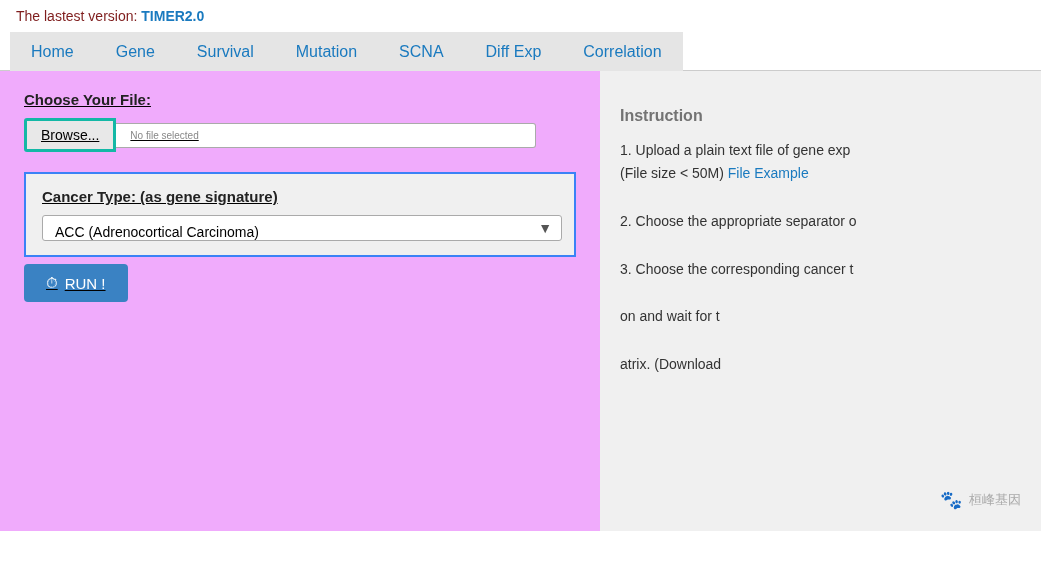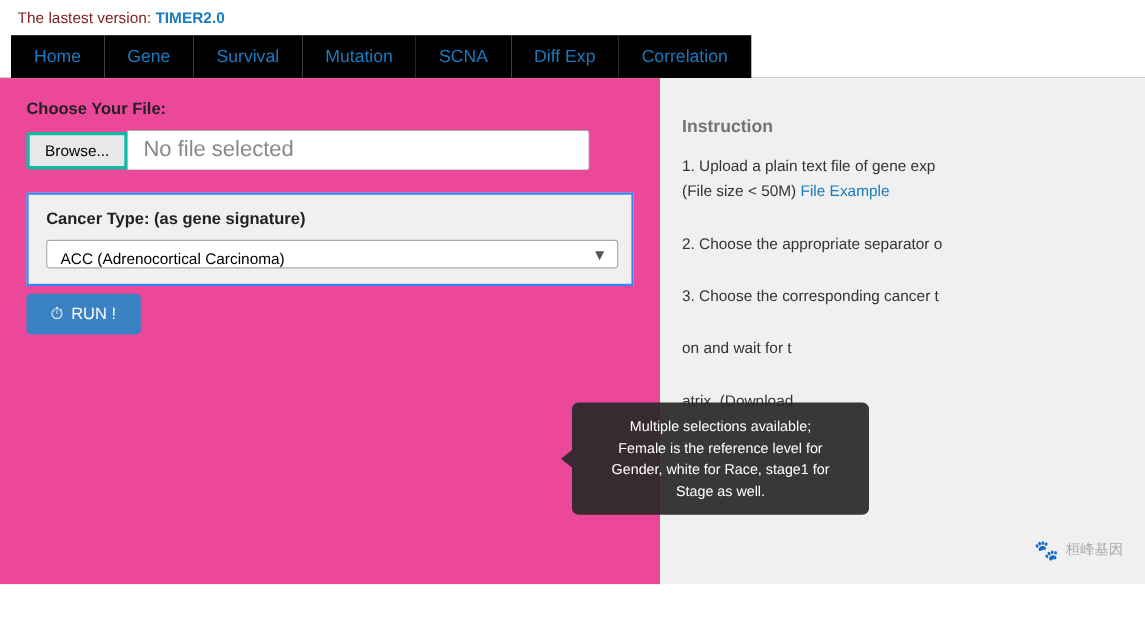--- a/index.html
+++ b/index.html
@@ -21,41 +21,42 @@
       background: #fff;
     }
     .nav-tab {
       padding: 10px 20px;
       cursor: pointer;
       color: #1a7abf;
       font-size: 16px;
       border: 1px solid transparent;
       border-bottom: none;
       margin-bottom: -1px;
-      background: #000000;
+      background: #e5e5e5;
     }
     .nav-tab.active {
       border-color: #ccc;
       border-bottom-color: #fff;
       color: #333;
       font-weight: normal;
       background: #fff;
     }
 
     .main-content {
       display: flex;
       padding: 0;
       background: #f0f0f0;
       min-height: 460px;
     }
 
     .left-panel {
       width: 600px;
       padding: 20px 24px;
-      background: #ec4899;
+      background: #f0abfc;
+      text-decoration: underline;
     }
 
     .right-panel {
       flex: 1;
       padding: 20px 20px;
       background: #f0f0f0;
       font-size: 14px;
       line-height: 1.6;
     }
 
@@ -82,21 +83,21 @@
       white-space: nowrap;
     }
 
     .file-name-display {
       border: 1px solid #aaa;
       border-left: none;
       padding: 6px 14px;
       width: 420px;
       background: #fff;
       color: #888;
-      font-size: 20px;
+      font-size: 10px;
       border-radius: 0 3px 3px 0;
     }
 
     .separator-section {
       margin-bottom: 18px;
     }
 
     .radio-group {
       display: flex;
       align-items: center;
@@ -282,23 +283,19 @@
       <p>2. Choose the appropriate separator o</p>
       <br>
       <p>3. Choose the corresponding cancer t</p>
       <br>
       <p>on and wait for t</p>
       <br>
       <p>atrix. (Download</p>
     </div>
   </div>
 
-  <div class="tooltip-popup" style="position:absolute; left:520px; top:295px;">
-    <div class="tooltip-arrow"></div>
-    <span>Multiple selections available;<br>Female is the reference level for<br>Gender, white for Race, stage1 for<br>Stage as well.</span>
-  </div>
 
   <div class="watermark" style="position:absolute; right:20px; bottom:20px;">
     <span class="watermark-icon">🐾</span>
     <span>桓峰基因</span>
   </div>
 
 </div>
 
 </body></html>

